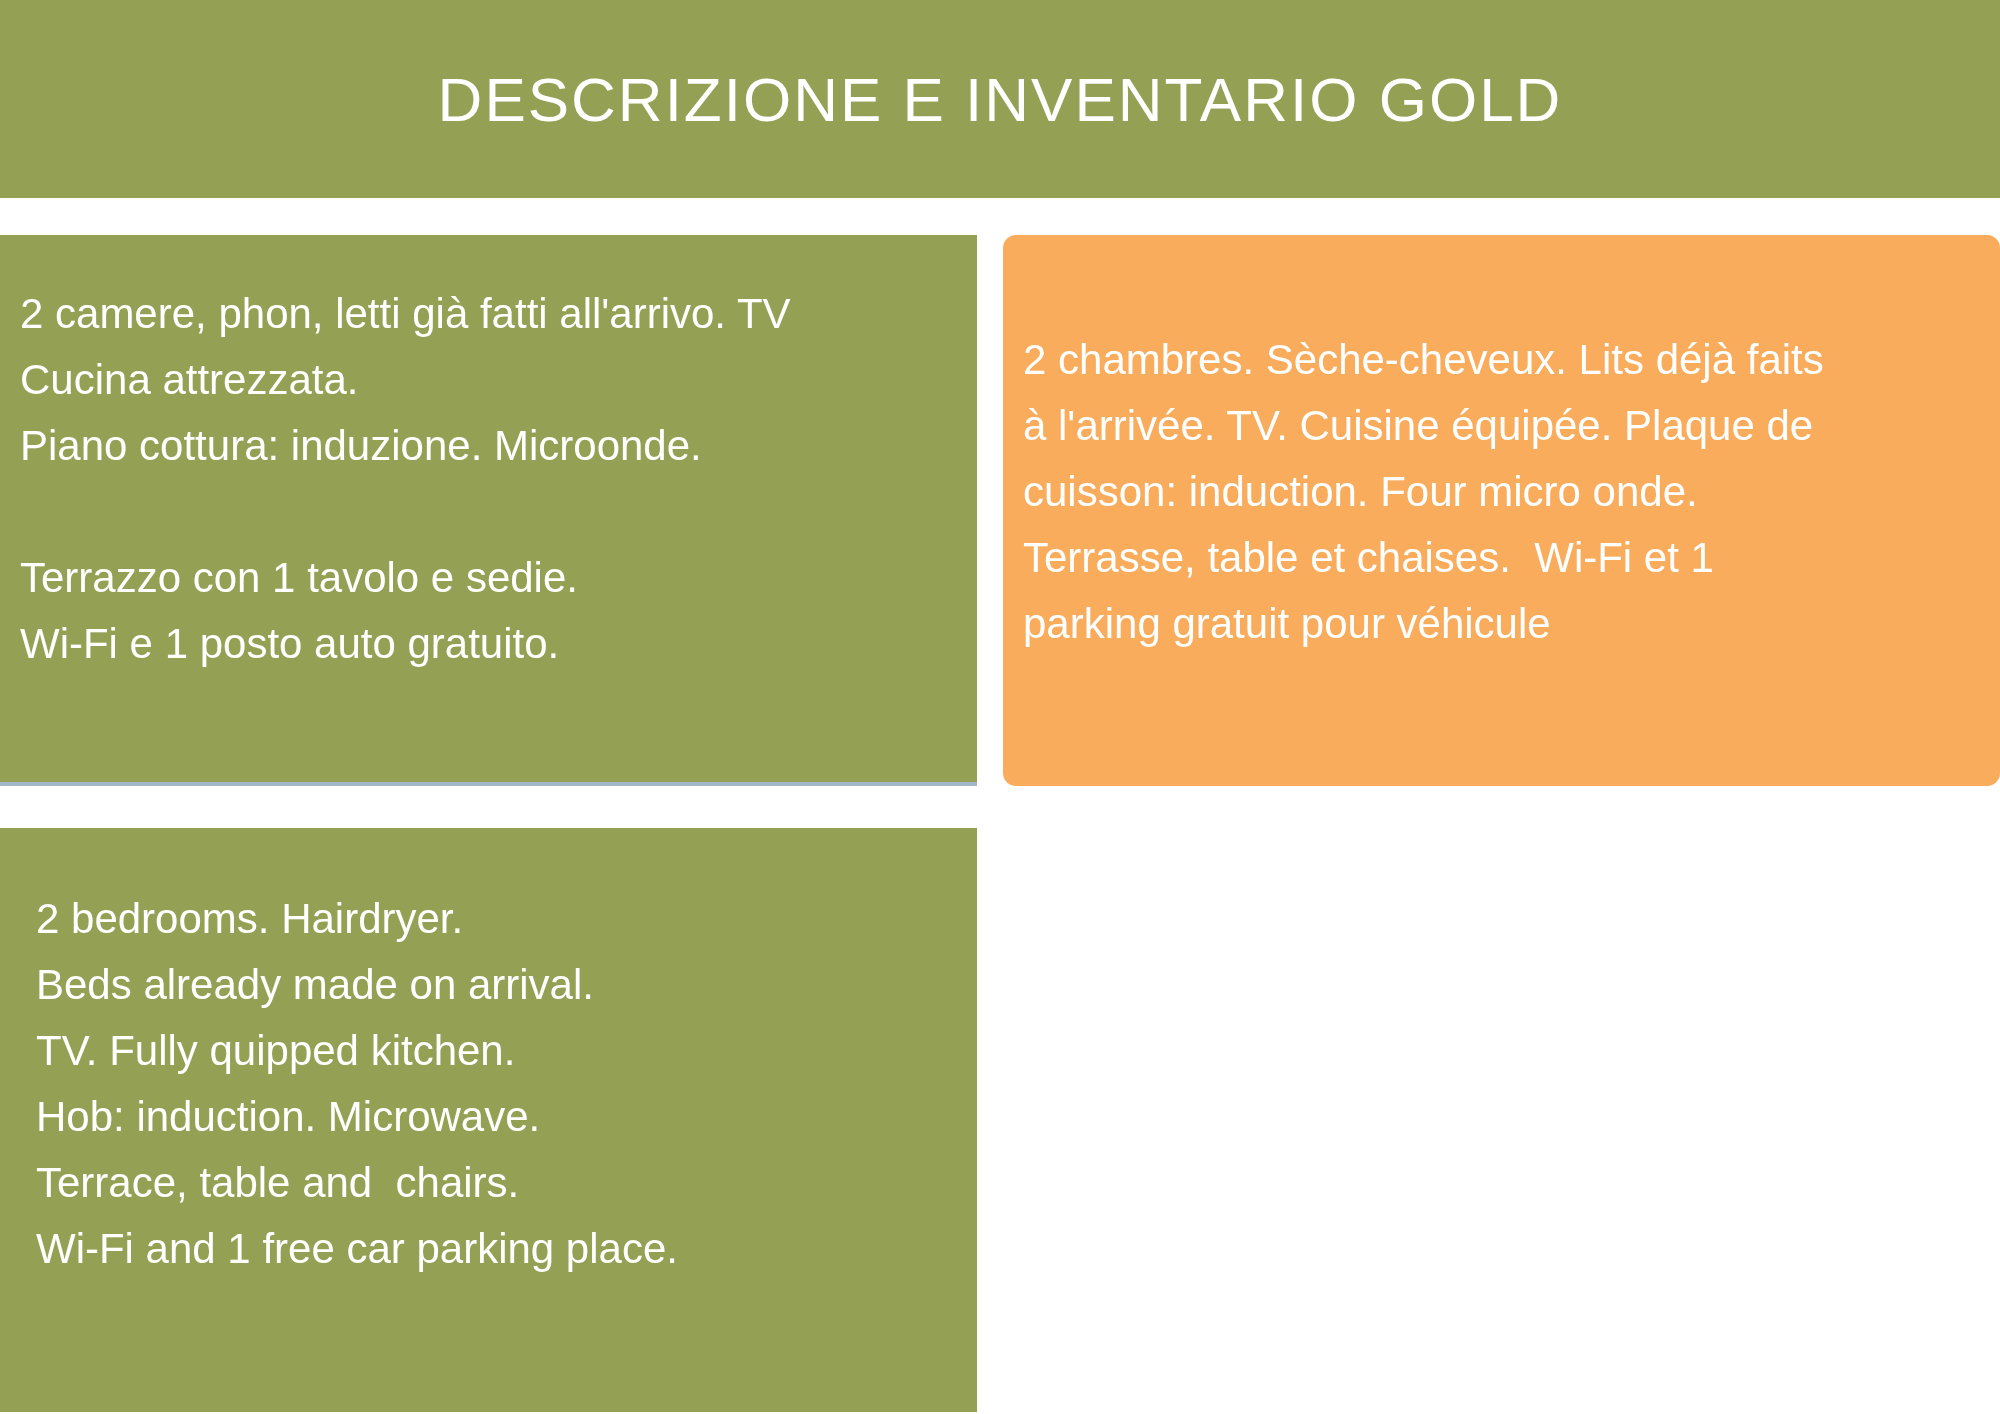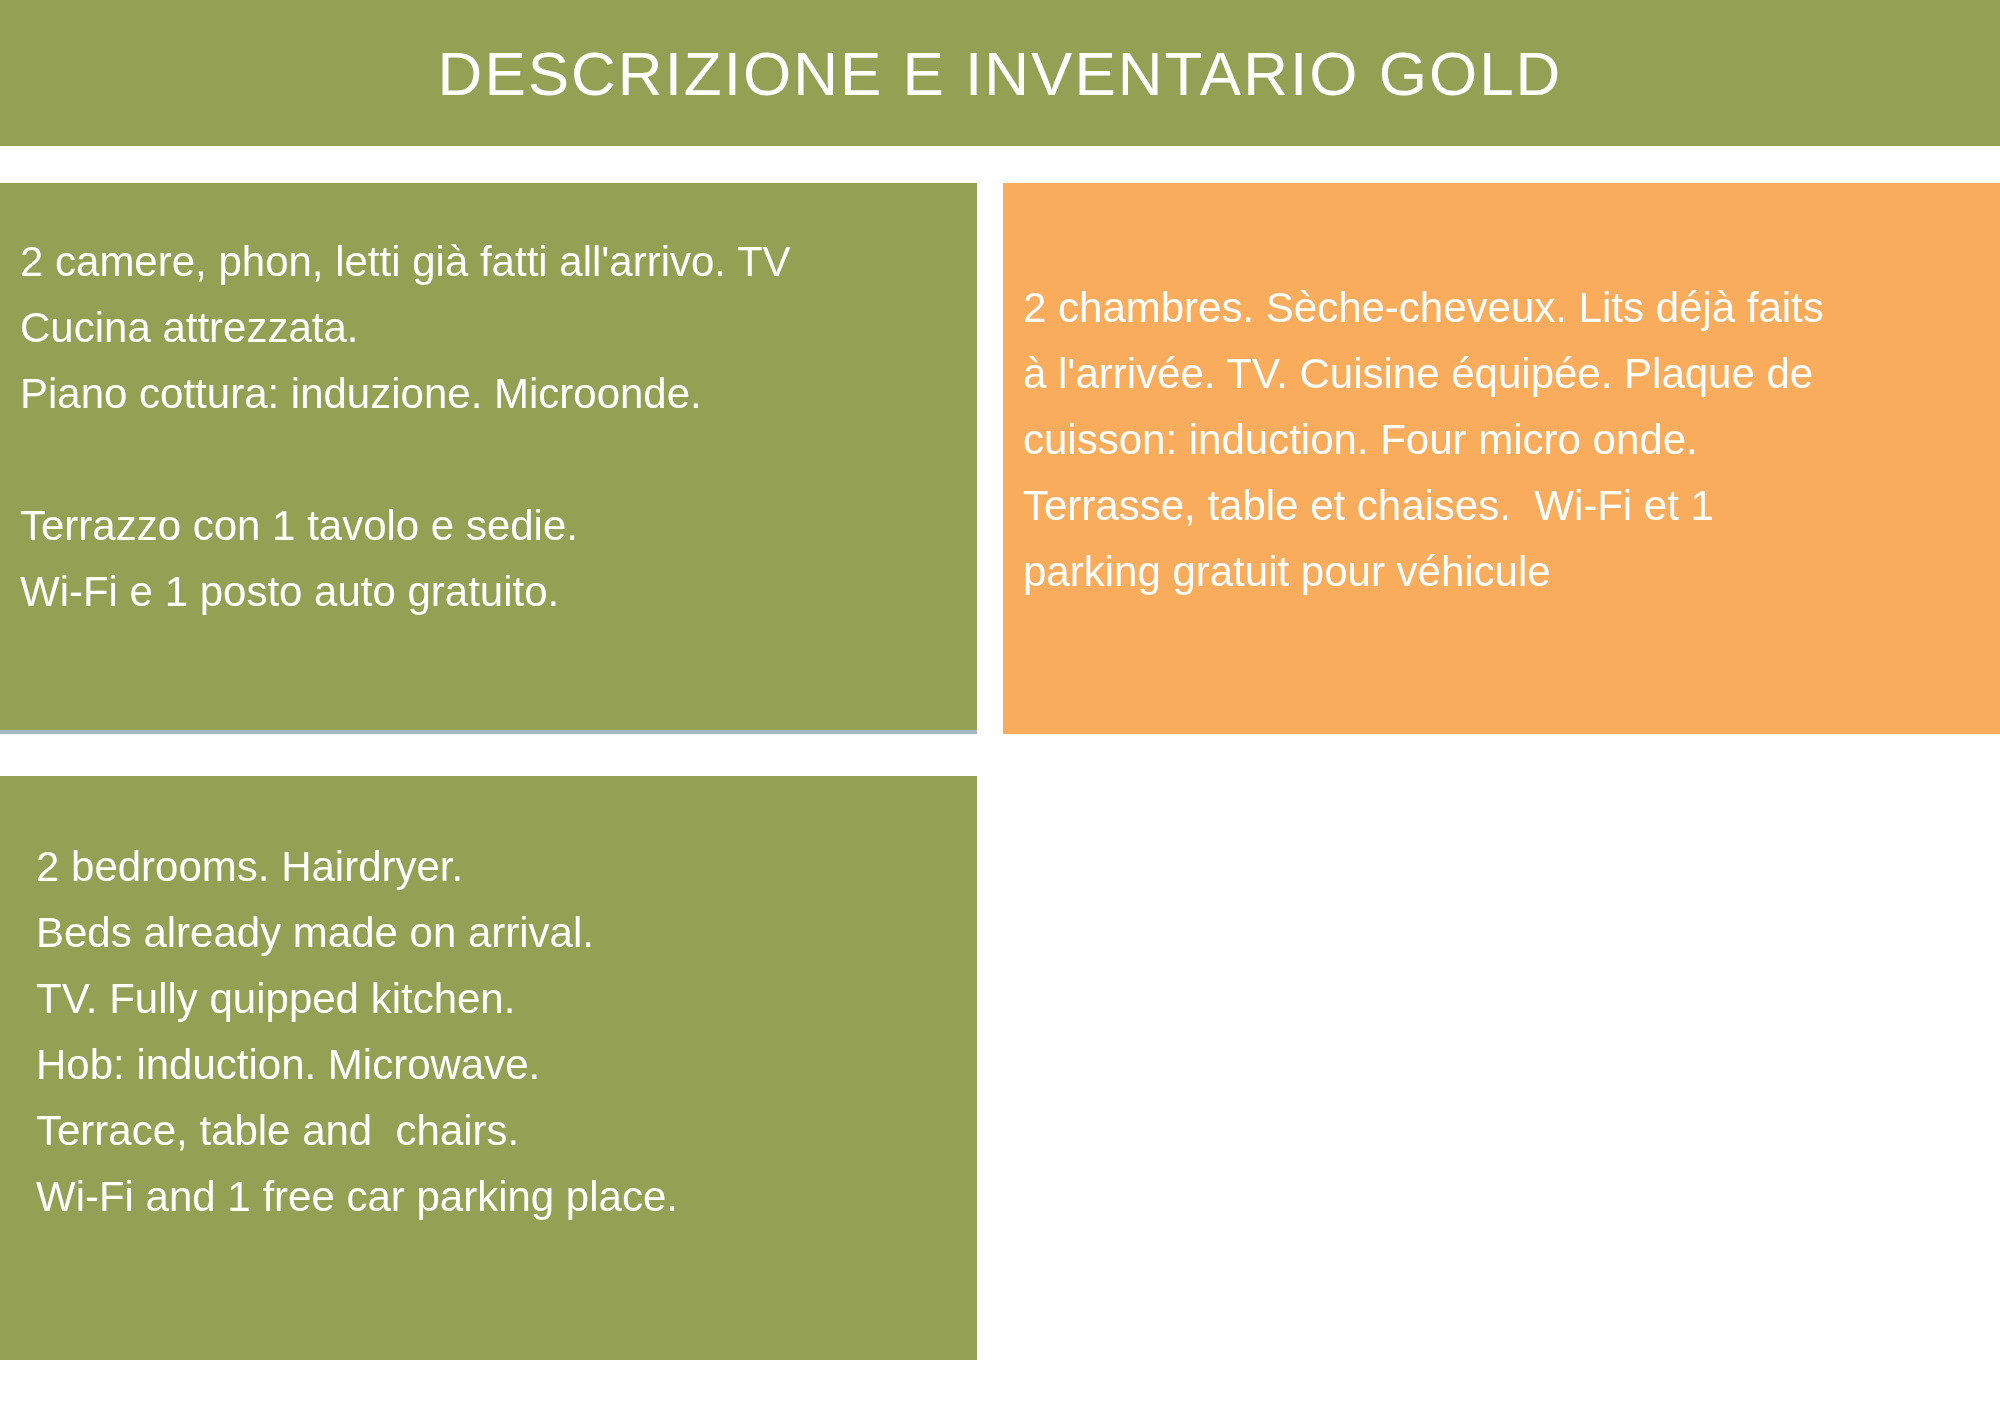--- a/index.html
+++ b/index.html
@@ -9,21 +9,21 @@
   }
   body {
     width: 2000px;
     height: 1414px;
     font-family: "Liberation Sans", sans-serif;
     overflow: hidden;
   }
   
   .banner {
     width: 2000px;
-    height: 146px;
+    height: 198px;
     background: #94a054;
     display: flex;
     align-items: center;
     justify-content: center;
   }
   .banner h1 {
     margin: 0;
     color: #ffffff;
     font-size: 62px;
     font-weight: 400;
@@ -54,20 +54,21 @@
   .orange { background: #f9ac5c; }
   .box-italian {
     border-bottom: 4px solid #a4b7c9;
     padding: 46px 40px 0 20px;
   }
   .box-german {
     padding: 54px 30px 0 22px;
   }
   .box-french {
     padding: 92px 16px 0 20px;
+    border-radius: 13px;
   }
   .box-english {
     padding: 58px 30px 0 36px;
   }
 </style>
 </head>
 <body>
 
 <header class="banner">
   <h1>DESCRIZIONE E INVENTARIO GOLD</h1>

